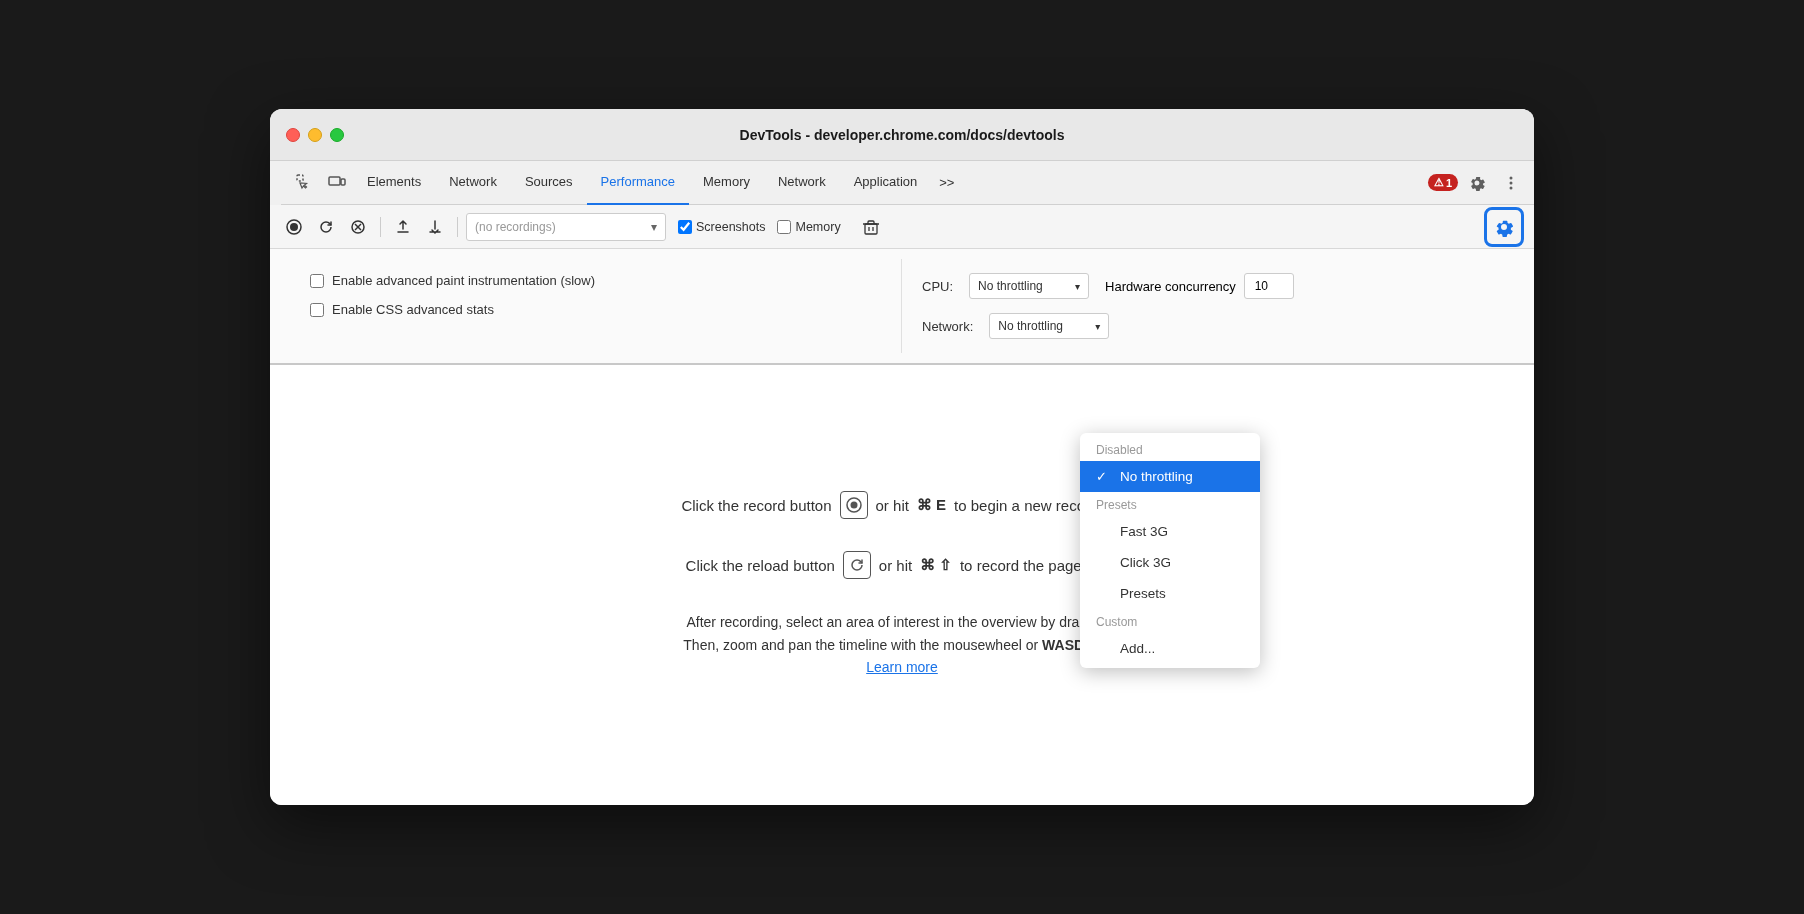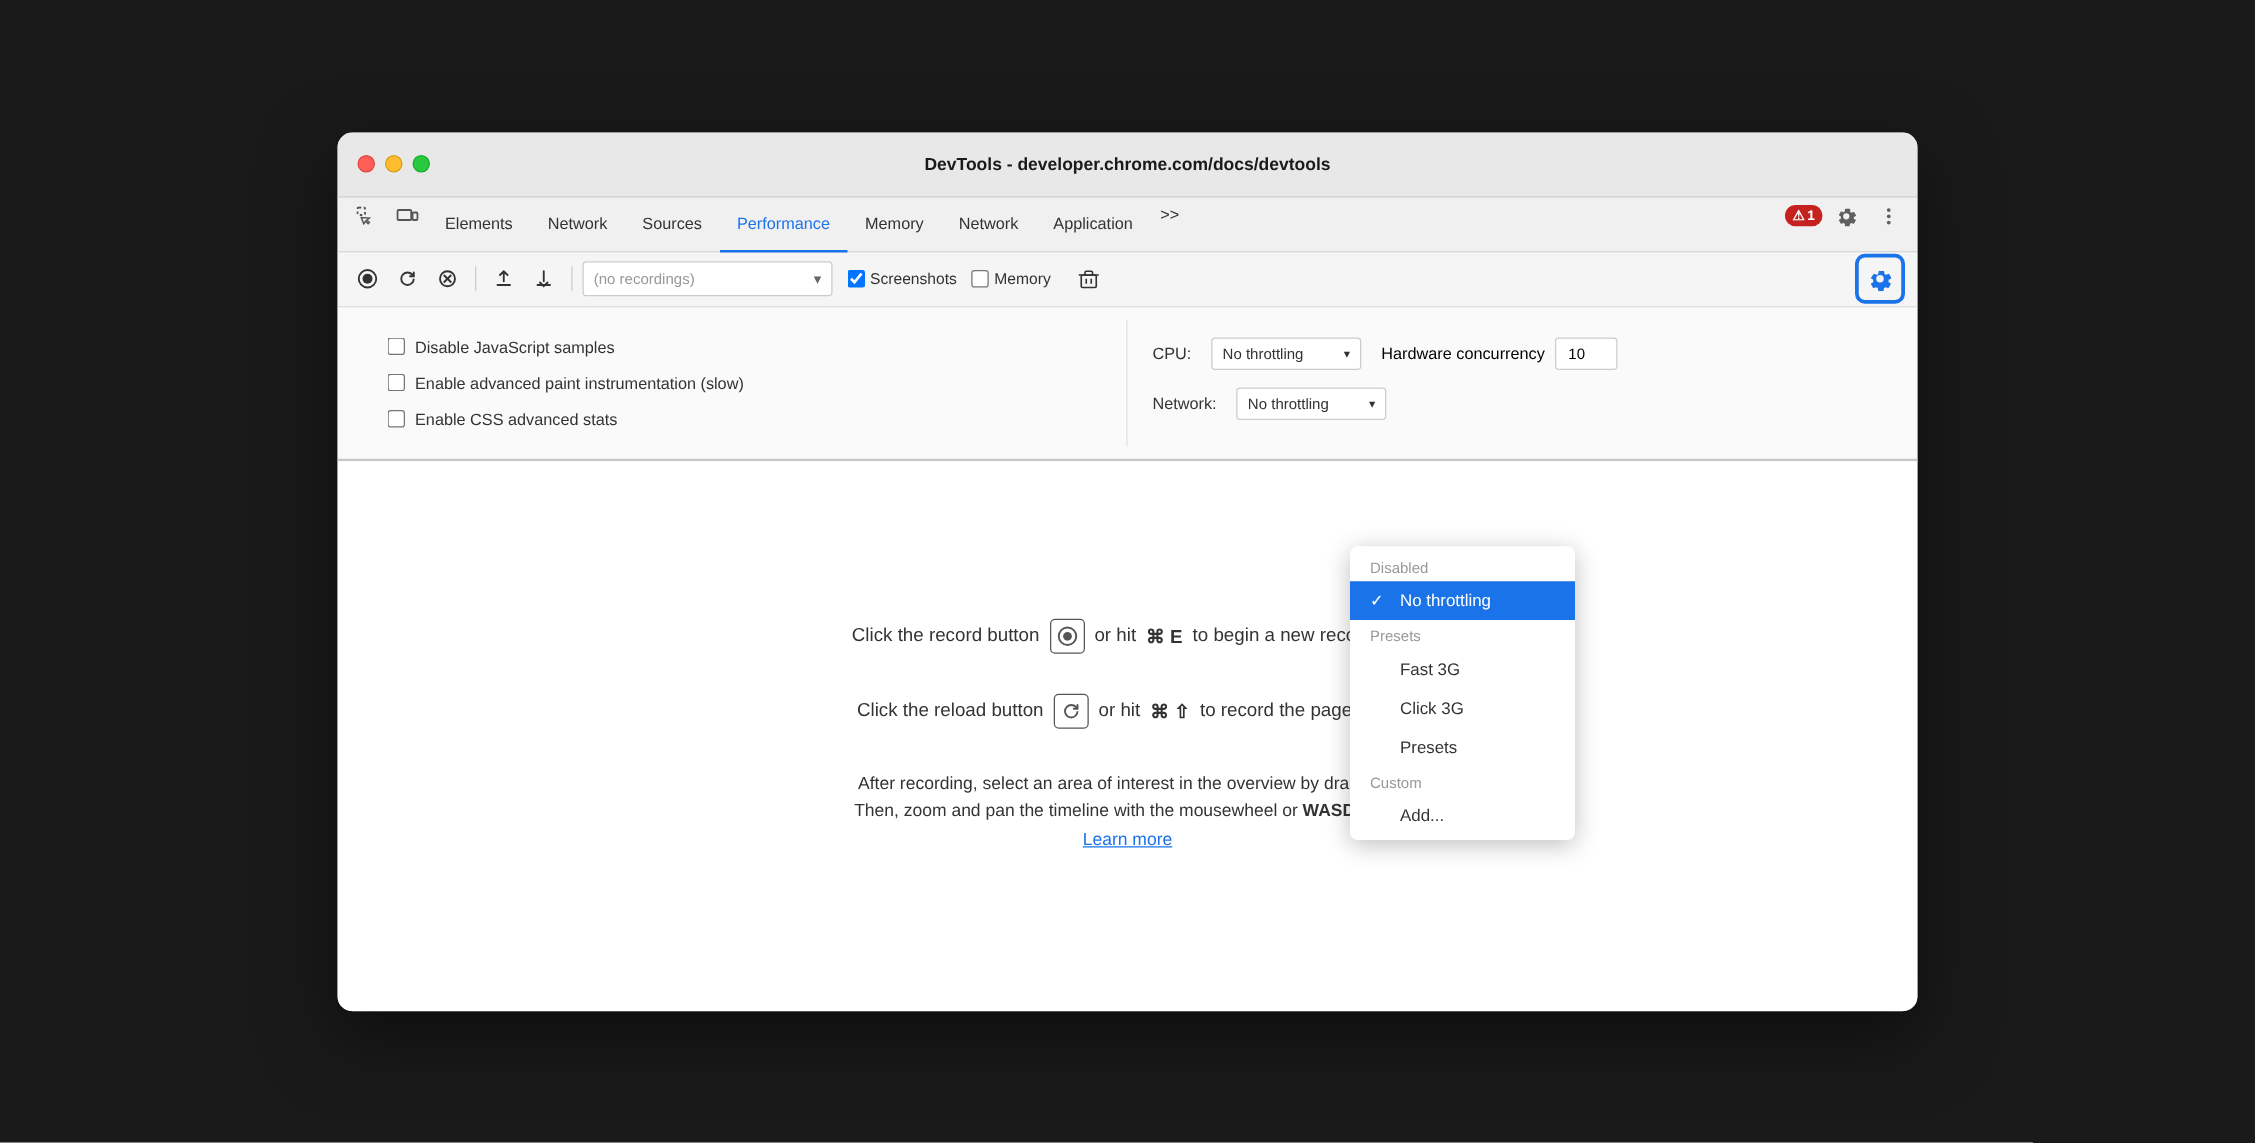--- a/index.html
+++ b/index.html
@@ -53,24 +53,25 @@
       font-weight: 600;
       color: #1a1a1a;
       white-space: nowrap;
     }
 
     
     .tabbar {
       background: #f0f0f0;
       height: 44px;
       display: flex;
-      align-items: flex-start;
+      align-items: center;
       padding: 0 8px;
       border-bottom: 1px solid #d0d0d0;
       gap: 0;
+      margin-left: 11px;
     }
     .tab-icon {
       display: flex;
       align-items: center;
       justify-content: center;
       width: 32px;
       height: 32px;
       cursor: pointer;
       color: #5f5f5f;
     }
@@ -513,26 +514,20 @@
         <svg width="20" height="20" viewBox="0 0 20 20" fill="#1a73e8">
           <path d="M10 13a3 3 0 1 1 0-6 3 3 0 0 1 0 6zm7.2-2.3l1.6-.9a.6.6 0 0 0 .2-.7l-1.6-2.8a.6.6 0 0 0-.7-.2l-1.9.7a6 6 0 0 0-1.2-.7l-.3-2a.6.6 0 0 0-.6-.4h-3.2a.6.6 0 0 0-.6.4l-.3 2a6 6 0 0 0-1.2.7l-1.9-.7a.6.6 0 0 0-.7.2L2.8 9.1a.6.6 0 0 0 .2.7l1.6.9a5.7 5.7 0 0 0 0 2.1l-1.6.9a.6.6 0 0 0-.2.7l1.6 2.8c.1.3.4.4.7.2l1.9-.7c.4.3.8.5 1.2.7l.3 2c0 .3.3.5.6.5h3.2c.3 0 .6-.2.6-.5l.3-2c.4-.2.8-.4 1.2-.7l1.9.7c.3.1.6 0 .7-.2l1.6-2.8a.6.6 0 0 0-.2-.7l-1.6-.9c.1-.3.1-.7.1-1s0-.8-.1-1.1z"></path>
         </svg>
       </div>
     </div>
   </div>
 
   <div class="settings-panel">
     <div class="settings-panel-grid">
       <div class="settings-col">
-        <div class="settings-row">
-          <label class="settings-left">
-            <input type="checkbox" style="">
-            <span>Disable JavaScript samples</span>
-          </label>
-        </div>
         <div class="settings-row">
           <label class="settings-left">
             <input type="checkbox" style="">
             <span>Enable advanced paint instrumentation (slow)</span>
           </label>
         </div>
         <div class="settings-row">
           <label class="settings-left">
             <input type="checkbox" style="">
             <span>Enable CSS advanced stats</span>

